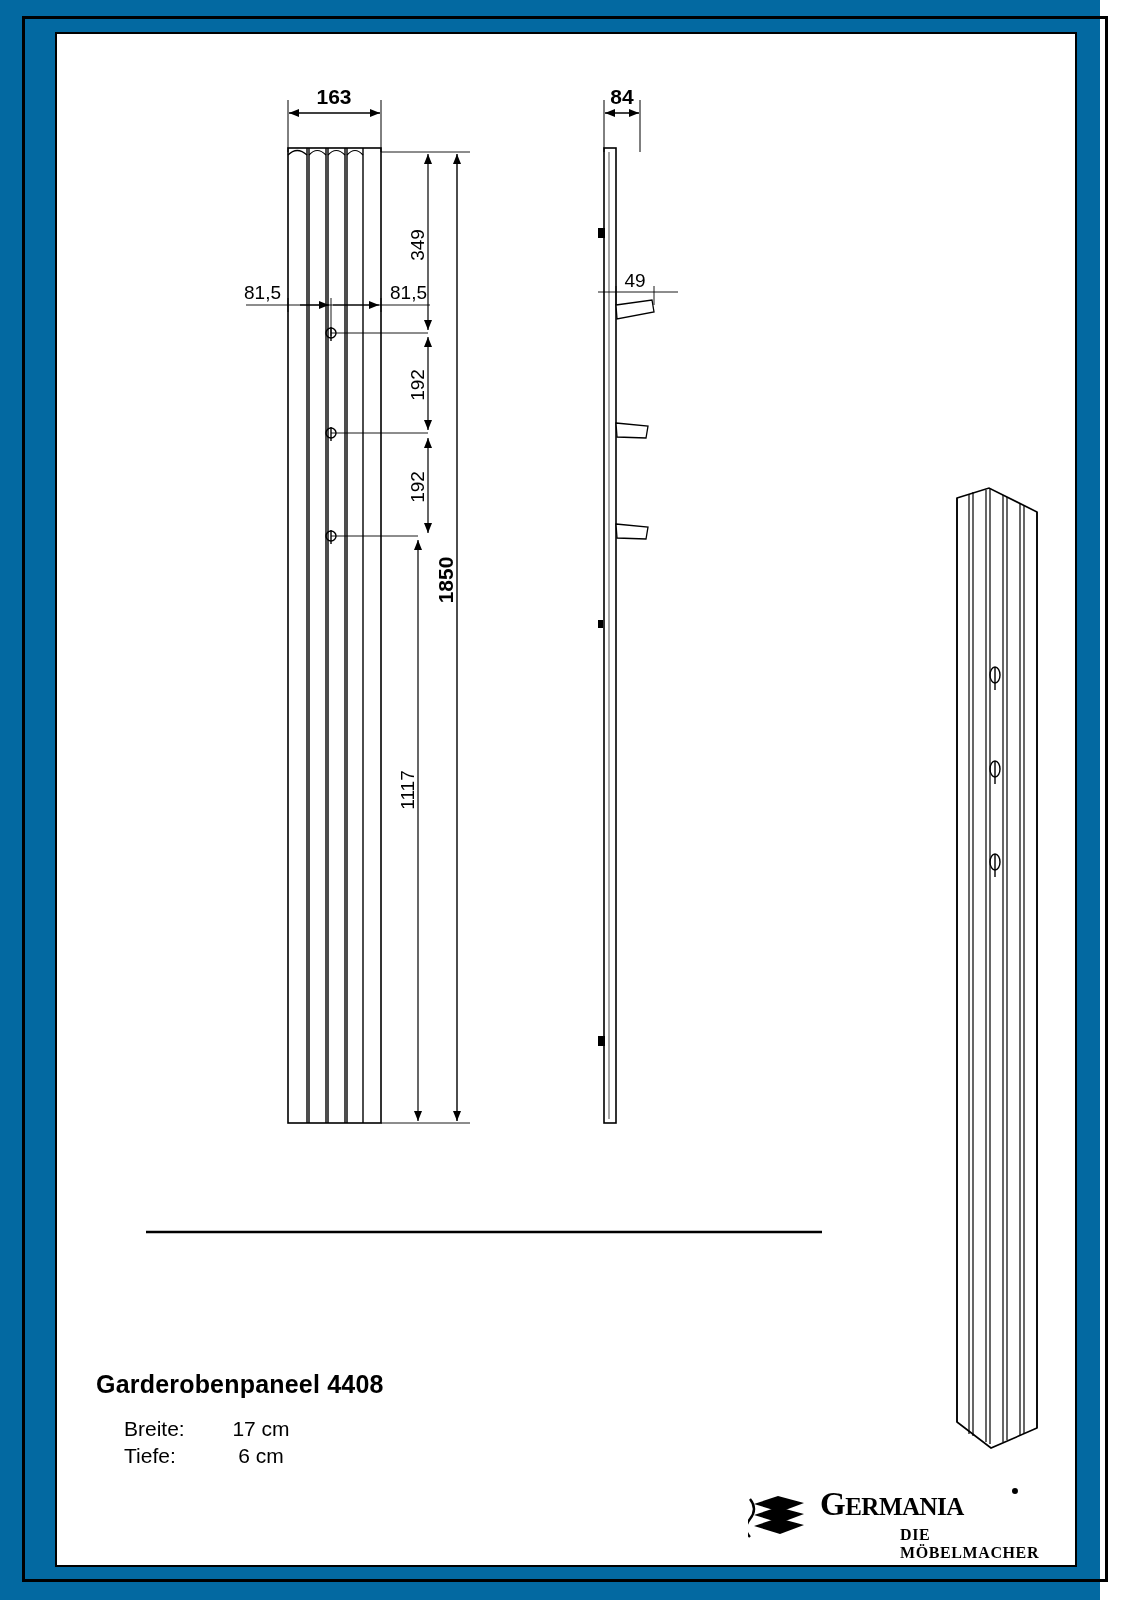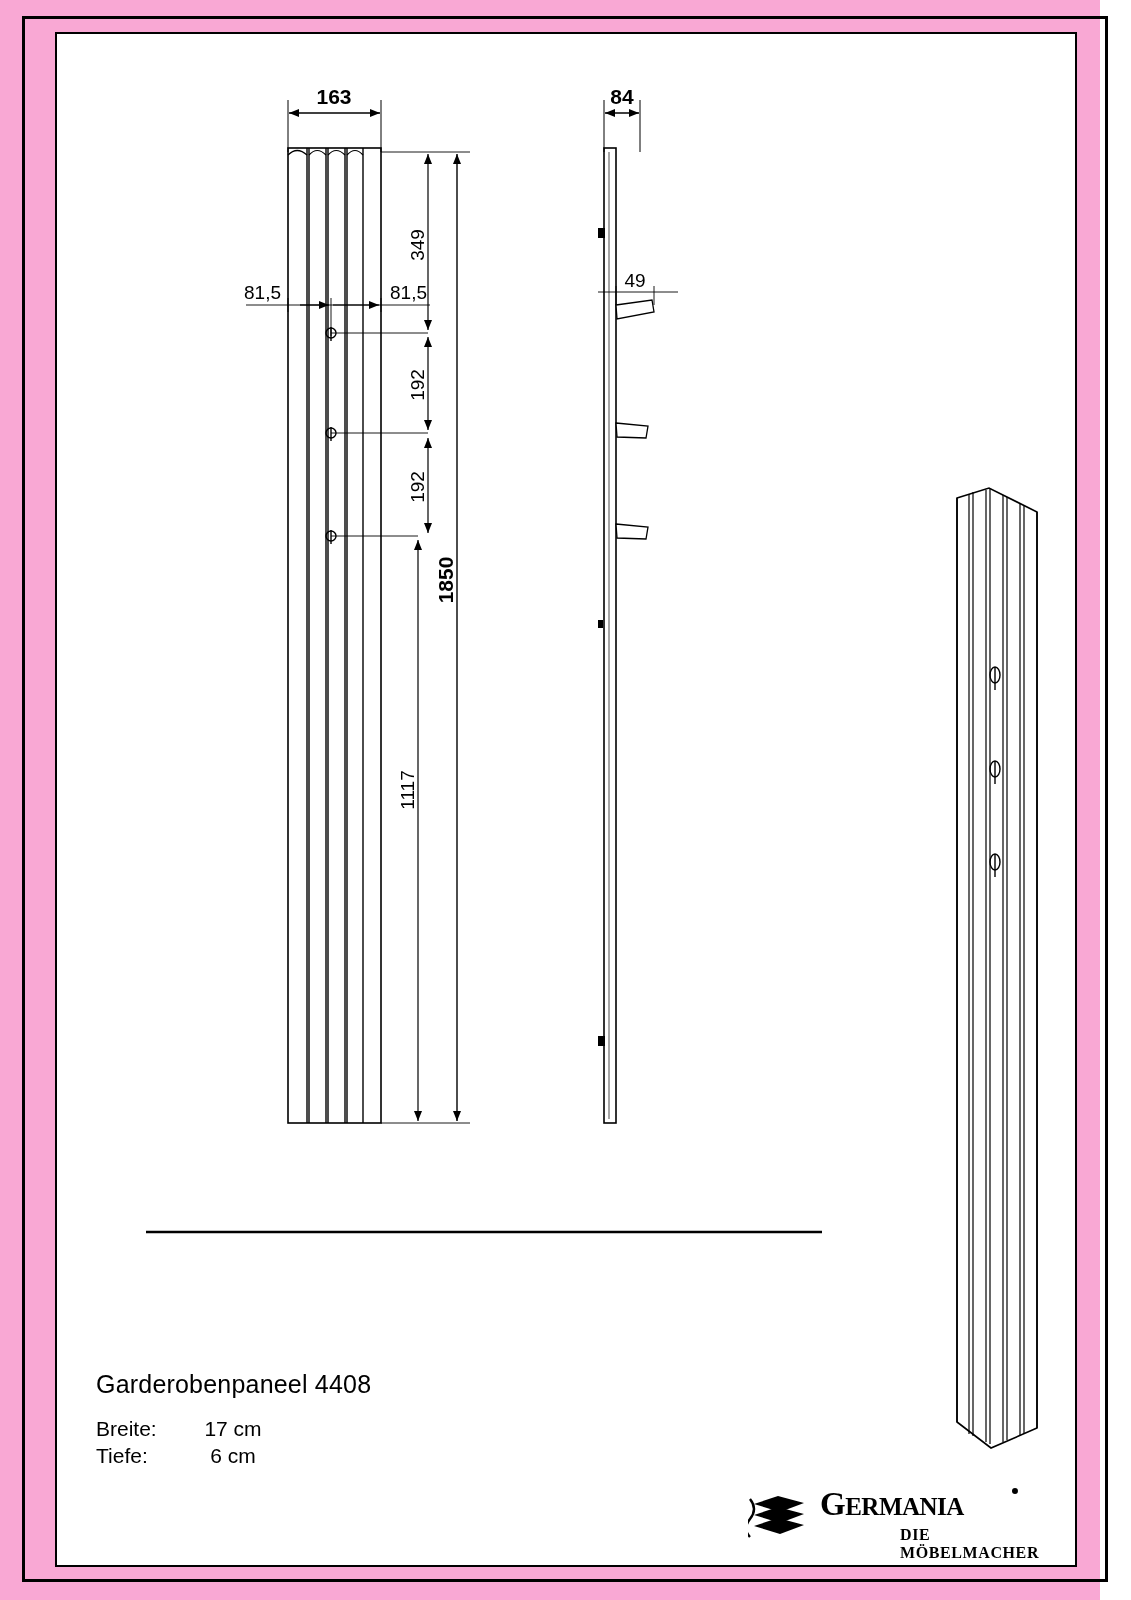--- a/index.html
+++ b/index.html
@@ -11,21 +11,21 @@
     width: 1131px;
     height: 1600px;
     font-family: "Liberation Sans", sans-serif;
     color: #000000;
     overflow: hidden;
   }
   .page {
     position: relative;
     width: 1100px;
     height: 1600px;
-    background: #f9a8d4;
+    background: #0369a1;
   }
   .sheet-border {
     position: absolute;
     left: 22px;
     top: 16px;
     width: 1086px;
     height: 1566px;
     border: 3px solid #000;
     box-sizing: border-box;
   }
@@ -58,33 +58,34 @@
     fill: #000;
   }
   .title-block {
     position: absolute;
     left: 96px;
     top: 1370px;
     width: 520px;
   }
   .title-main {
     font-size: 25px;
-    font-weight: normal;
+    font-weight: bold;
     letter-spacing: 0.2px;
     margin: 0 0 16px 0;
     white-space: nowrap;
   }
   .spec-row {
     display: flex;
     font-size: 21px;
     line-height: 27px;
     white-space: nowrap;
   }
   .spec-label {
     width: 92px;
+    margin-left: 28px;
   }
   .spec-value {
     width: 90px;
     text-align: center;
     padding-right: 6px;
   }
   .logo-block {
     position: absolute;
     left: 748px;
     top: 1486px;

